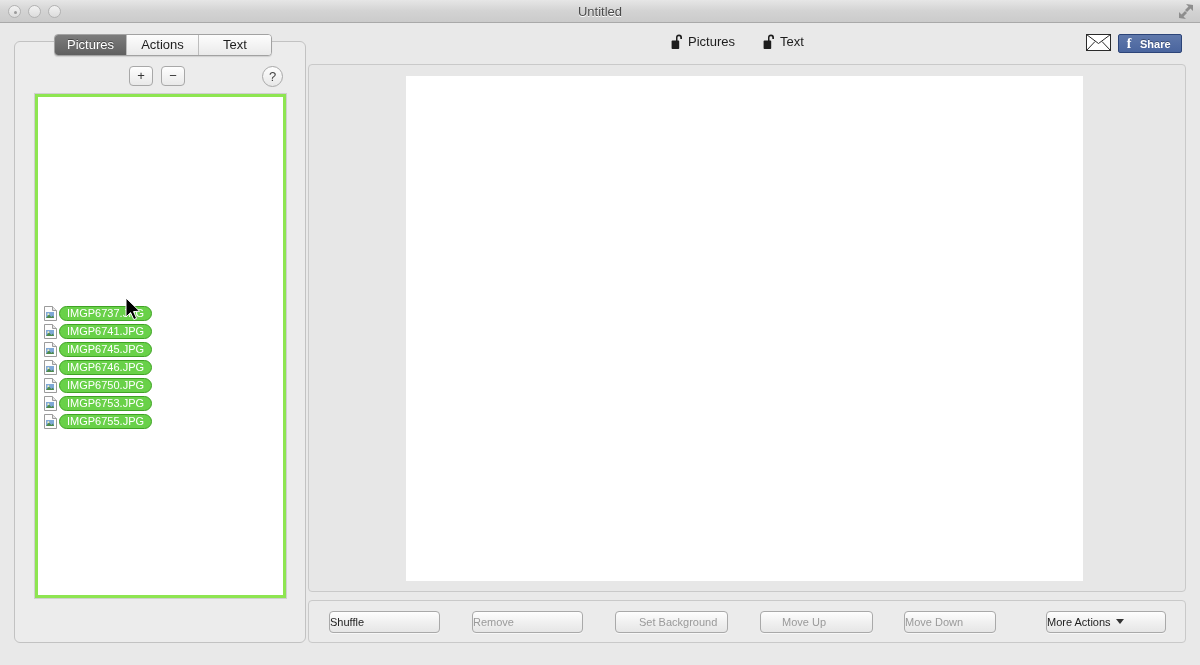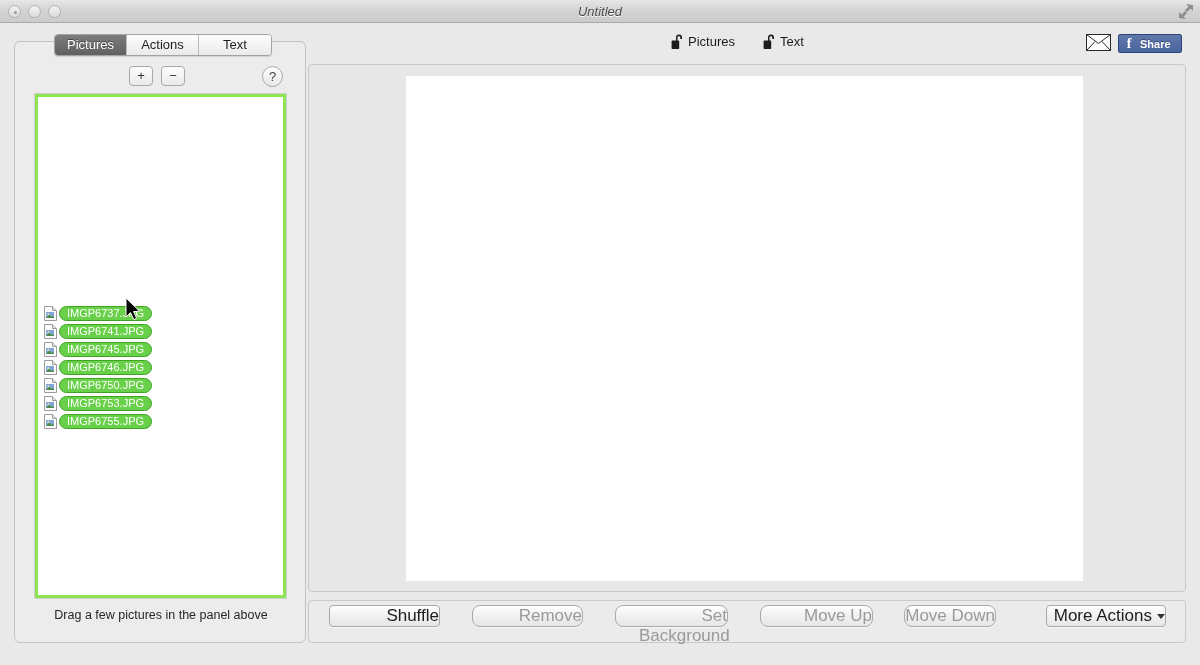--- a/index.html
+++ b/index.html
@@ -12,21 +12,20 @@
     background: #e9e9e9;
   }
 
   
   .titlebar {
     position: absolute;
     left: 0; top: 0;
     width: 1200px; height: 23px;
     background: linear-gradient(to bottom, #e6e6e6 0%, #d3d3d3 50%, #cbcbcb 100%);
     border-bottom: 1px solid #a9a9a9;
-    font-style: italic;
   }
   .traffic {
     position: absolute;
     top: 5px; left: 8px;
     display: flex; gap: 7px;
   }
   .light {
     width: 13px; height: 13px;
     border-radius: 50%;
     background: linear-gradient(to bottom, #f2f2f2, #dcdcdc);
@@ -232,33 +231,33 @@
   .bottombar {
     position: absolute;
     left: 308px; top: 600px;
     width: 878px; height: 43px;
     background: #ebebeb;
     border: 1px solid #c9c9c9;
     border-radius: 4px;
   }
   .bbtn {
     position: absolute;
-    top: 4px;
+    top: 10px;
     height: 22px;
     border: 1px solid #a9a9a9;
     border-radius: 4px;
     background: linear-gradient(to bottom, #fefefe 0%, #f1f1f1 48%, #e6e6e6 100%);
-    font-size: 17px;
+    font-size: 11px;
     line-height: 20px;
-    text-align: right;
+    text-align: left;
     color: #1d1d1d;
     cursor: default;
     box-shadow: 0 1px 0 rgba(255,255,255,.6);
   }
-  .bbtn.disabled { color: #9a9a9a; border-radius: 8px; }
+  .bbtn.disabled { color: #9a9a9a; }
   #btn-shuffle      { left: 20px;  width: 111px; }
   #btn-remove       { left: 163px; width: 111px; }
   #btn-setbg        { left: 306px; width: 113px; padding-left: 23px; }
   #btn-moveup       { left: 451px; width: 113px; padding-left: 21px; }
   #btn-movedown     { left: 595px; width: 92px; }
   #btn-moreactions  { left: 737px; width: 120px; }
   .caret {
     display: inline-block;
     margin-left: 5px;
     border-left: 4px solid transparent;
@@ -429,21 +428,20 @@
             <circle cx="4.3" cy="8.2" r="1" fill="#fff8c4"></circle>
             <path d="M2 12 L5 8.6 L7.4 11 L9 9.6 L10 12 Z" fill="#4d8a4a"></path>
           </svg>
         </span>
         <span class="pill">IMGP6755.JPG</span>
       </div>
 
     </div>
   </div>
 
-  <div class="hint">Drag a few pictures in the panel above</div>
 </div>
 
 <div class="preview-panel">
   <div class="canvas"></div>
 </div>
 
 <div class="bottombar">
   <div class="bbtn" id="btn-shuffle">Shuffle</div>
   <div class="bbtn disabled" id="btn-remove">Remove</div>
   <div class="bbtn disabled" id="btn-setbg">Set Background</div>

